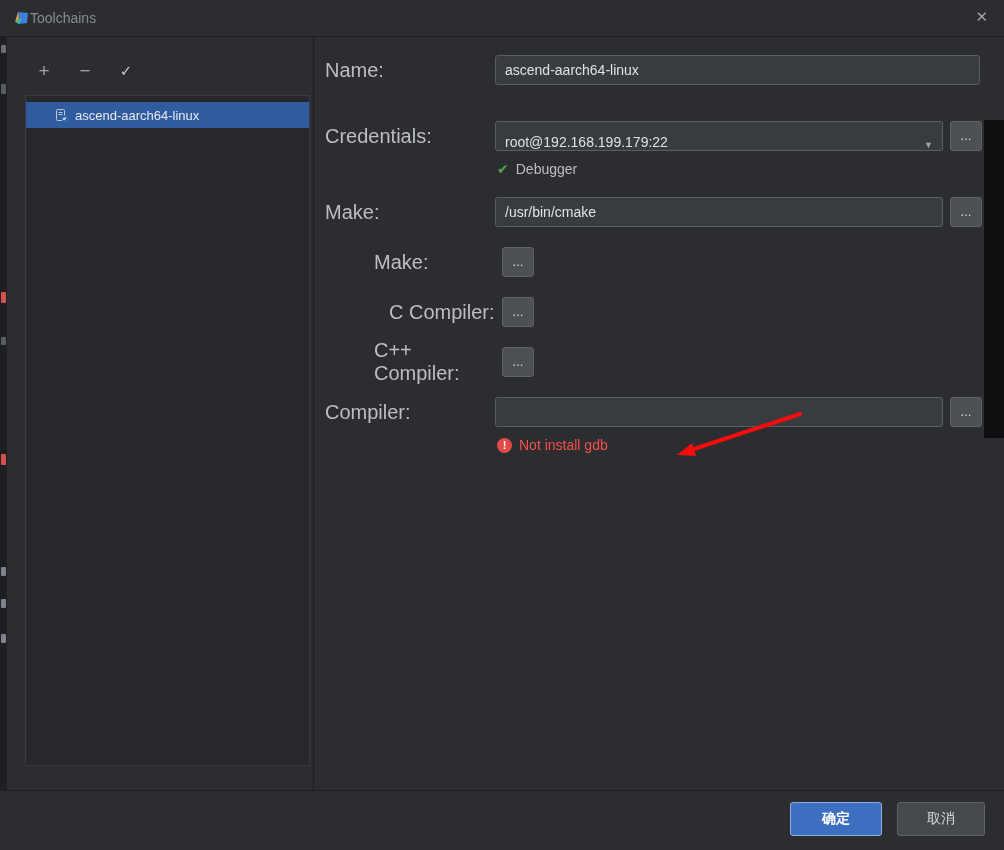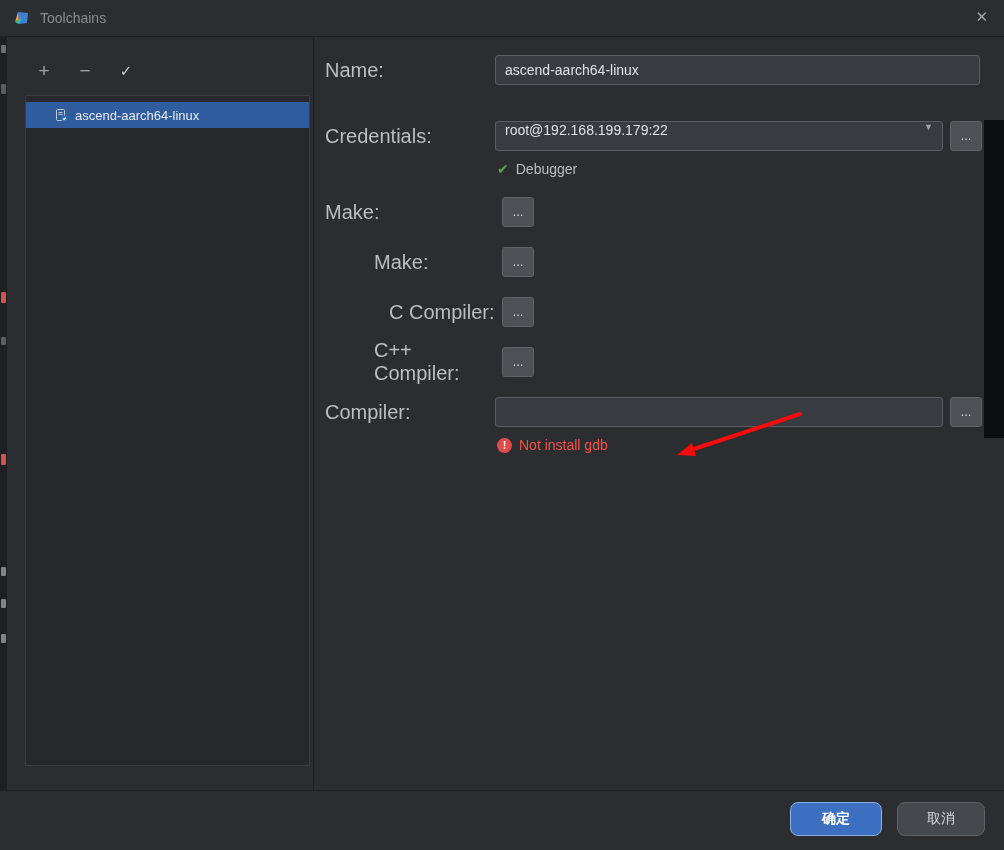--- a/index.html
+++ b/index.html
@@ -9,21 +9,21 @@
     --success-green:#57a64a; --error-red:#f75049; --annotation-red:#f60c0c;
   }
   *{margin:0;padding:0;box-sizing:border-box}
   html,body{width:1004px;height:850px}
   body{
     position:relative;overflow:hidden;background:var(--dialog-bg);
     font-family:"Liberation Sans","DejaVu Sans",sans-serif;color:var(--label-text);
   }
   
   .titlebar{position:absolute;left:0;top:0;width:100%;height:37px;background:var(--dialog-bg);
-    border-bottom:1px solid var(--border-dark);display:flex;align-items:center;gap:10px;padding:0 14px;}
+    border-bottom:1px solid var(--border-dark);display:flex;align-items:center;padding:0 14px;}
   .title{color:#888c92;font-size:14px}
   .close{position:absolute;right:16px;top:9px;font-size:15px;color:#a2a5ab;cursor:pointer;line-height:1}
   
   .left-strip{position:absolute;left:0;top:37px;width:7px;bottom:0;background:#1e1f22;overflow:hidden}
   .edge-mark{position:absolute;left:1px;width:5px;border-radius:1px;display:block}
   
   .sidebar{position:absolute;left:25px;top:50px;width:288px;height:716px}
   .sb-toolbar{height:40px;display:flex;align-items:center;gap:23px;padding:0 10px;color:#9da0a6}
   .tb{cursor:pointer;font-size:19px;line-height:1;width:18px;text-align:center;user-select:none}
   .tb.check{font-size:15px;color:#c6c9ce}
@@ -33,39 +33,39 @@
   .list-item.selected{background:var(--selection-blue);color:#e8eaee}
   .vsep{position:absolute;left:313px;top:37px;width:1px;height:753px;background:var(--border-dark)}
   
   .row{position:absolute;display:flex;align-items:center;left:325px;height:32px}
   .lbl{flex:0 0 170px;font-size:20px;color:var(--label-text)}
   .lbl.ind-a{padding-left:49px}
   .lbl.ind-b{padding-left:64px}
   .field{height:30px;width:448px;background:var(--field-bg);border:1px solid var(--field-border);
     border-radius:3px;color:var(--value-text);font-size:14px;padding:0 9px;font-family:inherit;outline:none}
   .field.wide{width:485px}
-  .combo{display:flex;align-items:flex-start;justify-content:space-between;cursor:pointer}
+  .combo{display:flex;align-items:flex-end;justify-content:space-between;cursor:pointer}
   .combo-text{overflow:hidden;white-space:nowrap}
   .combo-arrow{font-size:9px;color:#a2a5ab;padding-left:6px}
   .browse{margin-left:7px;flex:0 0 32px;width:32px;height:30px;background:#4d5055;border:1px solid #5f6266;
     border-radius:3px;color:#d6d8db;font-size:13px;cursor:pointer;font-family:inherit;text-align:center;line-height:22px;padding:0}
   .status{position:absolute;left:497px;display:flex;align-items:center;gap:7px;font-size:14px;height:18px}
   .ok-check{color:var(--success-green);font-weight:bold;font-size:14px;line-height:1}
   .err-badge{width:15px;height:15px;border-radius:50%;background:#e14b49;color:#fff;font-size:11px;
     font-weight:700;display:flex;align-items:center;justify-content:center;line-height:1}
   .err-text{color:var(--error-red)}
   .right-shadow{position:absolute;left:984px;top:120px;width:20px;height:318px;background:#0e0f11}
   
   .annotation{position:absolute;left:650px;top:403px;width:170px;height:62px;pointer-events:none}
   .annotation line{stroke:var(--annotation-red);stroke-width:4;stroke-linecap:round}
   .annotation polygon{fill:var(--annotation-red)}
   
   .footer{position:absolute;left:0;top:790px;width:100%;height:60px;background:var(--dialog-bg);
     border-top:1px solid var(--border-dark)}
-  .btn{position:absolute;top:11px;height:34px;border-radius:8px;font-size:14px;font-family:inherit;cursor:pointer}
+  .btn{position:absolute;top:11px;height:34px;border-radius:3px;font-size:14px;font-family:inherit;cursor:pointer}
   .btn.ok{left:790px;width:92px;background:var(--accent-blue);border:1px solid #8ab0e2;color:#ffffff;font-weight:bold}
   .btn.cancel{left:897px;width:88px;background:#45484d;border:1px solid #5e6165;color:#d6d8db}
 </style>
 </head>
 <body>
 
 <div class="titlebar">
   <span style="display:flex">
     <svg width="16" height="16" viewBox="0 0 16 16">
       <polygon points="1,12 4,2 8,8" fill="#f59b37"></polygon>
@@ -124,20 +124,21 @@
   <button class="browse">...</button>
 </div>
 
 <div class="status" style="top:160px">
   <span class="ok-check">✔</span>
   <span>Debugger</span>
 </div>
 
 <div class="row" style="top:196px">
   <span class="lbl">Make:</span>
+  <input class="field" value="/usr/bin/cmake" style="">
   <button class="browse">...</button>
 </div>
 
 <div class="row" style="top:246px">
   <span class="lbl ind-a">Make:</span>
   <button class="browse">...</button>
 </div>
 
 <div class="row" style="top:296px">
   <span class="lbl ind-b">C Compiler:</span>

